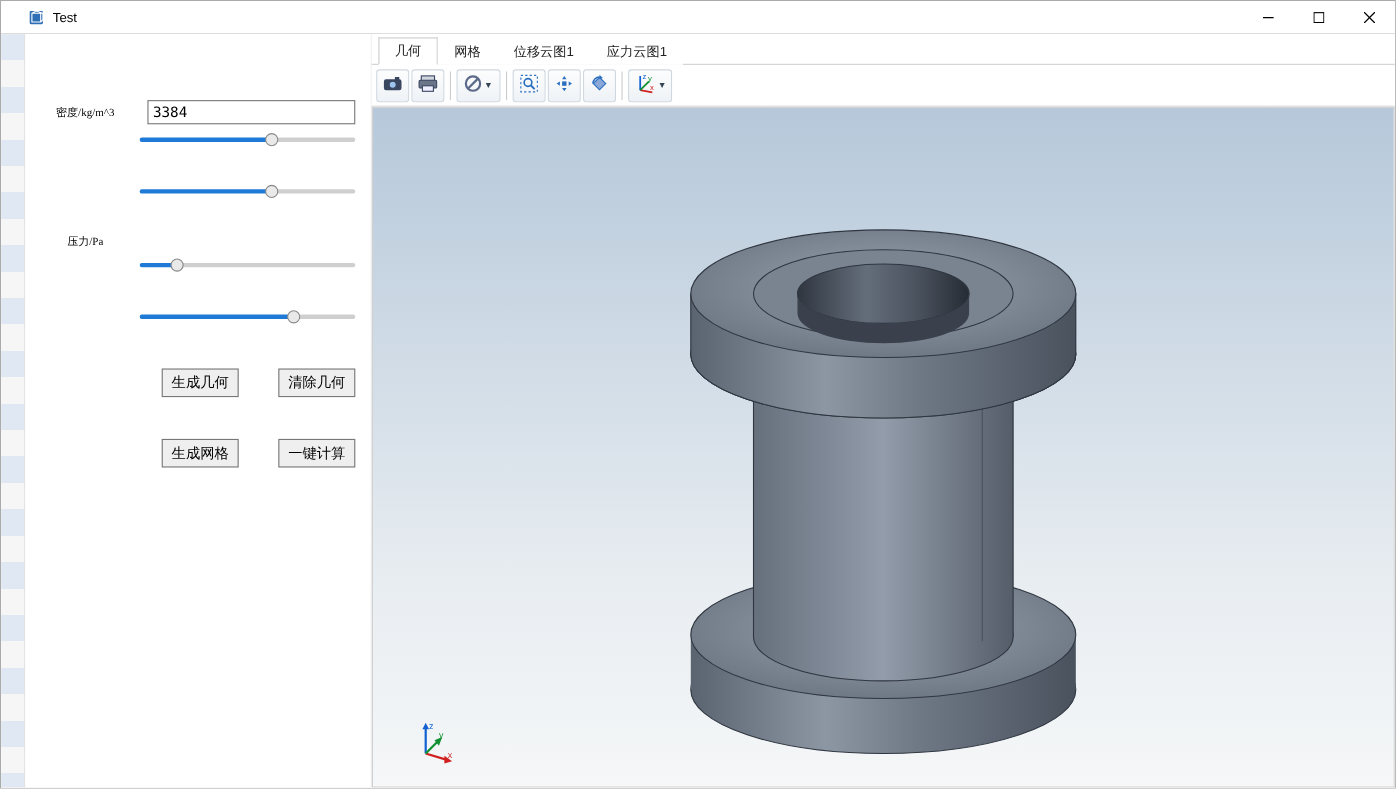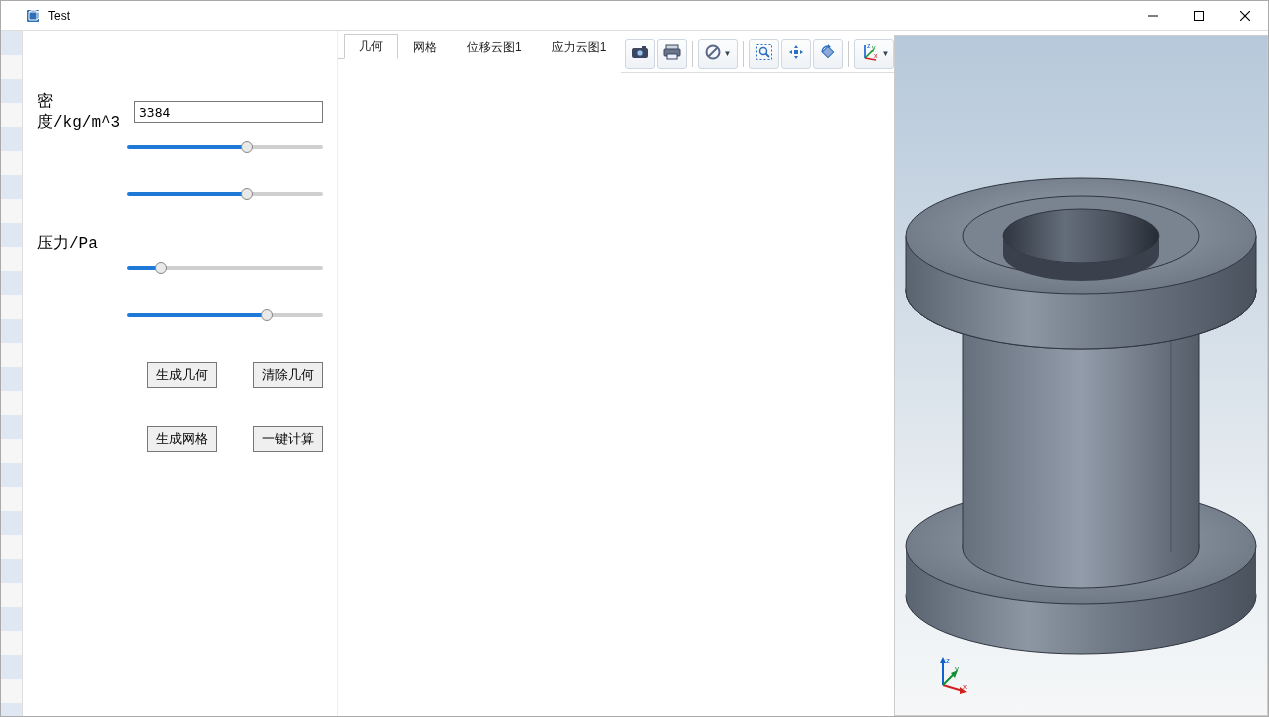--- a/index.html
+++ b/index.html
@@ -71,25 +71,25 @@
     padding: 60px 14px 14px 14px;
     display: flex;
     flex-direction: column;
     gap: 36px;
     border-right: 1px solid #eee;
   }
   .param-row { display: flex; flex-direction: column; gap: 6px; }
   .param-top { display: flex; align-items: center; }
   .param-label {
     width: 85px;
-    text-align: left;
-    font-size: 16px;
+    text-align: center;
+    font-size: 10px;
     color: #000;
     padding-right: 4px;
-    font-family: Liberation Mono, monospace;
+    font-family: Liberation Serif, serif;
   }
   .param-input {
     flex: 1;
     height: 22px;
     border: 1px solid #777;
     font-family: "SimSun", monospace;
     font-size: 13px;
     padding: 1px 4px;
     background: #fff;
     margin-left: 12px;
@@ -127,21 +127,21 @@
     font-size: 13px;
     padding: 3px 6px;
     background: #efefef;
     border: 1px solid #777;
     cursor: pointer;
   }
 
   .right-panel {
     flex: 1;
     display: flex;
-    flex-direction: row;
+    flex-direction: column;
     background: #fff;
     padding-top: 4px;
   }
   .tabs {
     display: flex;
     align-items: flex-end;
     padding-left: 6px;
     height: 24px;
     border-bottom: 1px solid #ccc;
     gap: 0;

